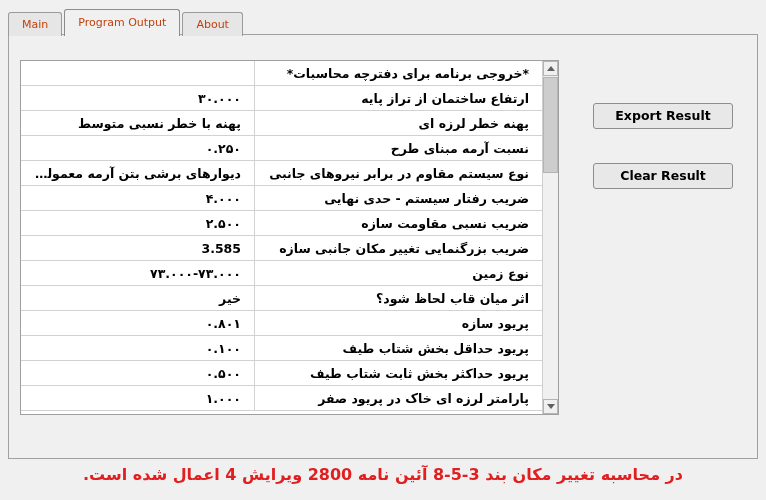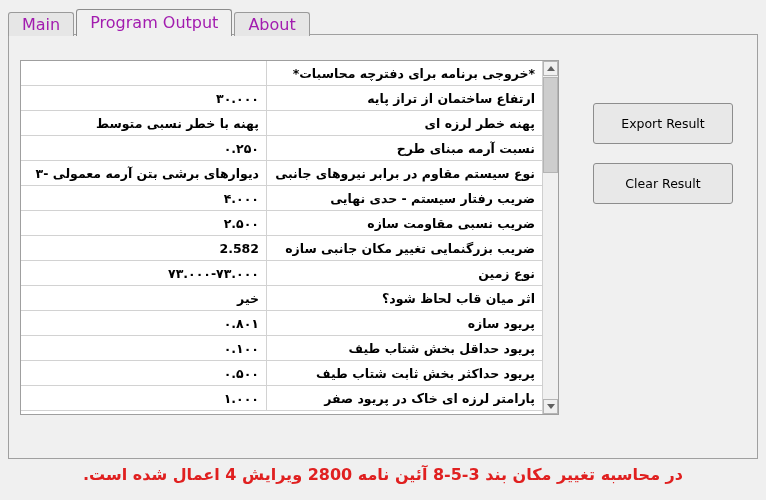--- a/index.html
+++ b/index.html
@@ -23,22 +23,22 @@
     height: 28px;
     display: flex;
     align-items: flex-end;
     z-index: 5;
   }
   .tab {
     height: 24px;
     line-height: 24px;
     padding: 0 13px;
     margin-right: 2px;
-    font-size: 16px;
-    color: #a21caf;
+    font-size: 11px;
+    color: #c2410c;
     background: #e6e6e6;
     border: 1px solid #9a9a9a;
     border-bottom: none;
     border-radius: 3px 3px 0 0;
     box-sizing: border-box;
     white-space: nowrap;
     cursor: default;
   }
   .tab.selected {
     background: #f0f0f0;
@@ -83,21 +83,21 @@
     border-collapse: collapse;
     width: 100%;
     table-layout: fixed;
     direction: rtl;
   }
   table.grid td {
     border-bottom: 1px solid #d2d2d2;
     font-size: 12.5px;
     color: #000;
     height: 24px;
-    padding: 0 7px;
+    padding: 0 13px;
     white-space: nowrap;
     overflow: hidden;
     text-overflow: ellipsis;
     font-family: "DejaVu Sans", sans-serif;
   }
   table.grid td.label {
     width: 261px;
     border-left: 1px solid #d2d2d2;
     text-align: right;
     font-weight: bold;
@@ -162,32 +162,33 @@
     top: 15px;
     bottom: 15px;
     width: 15px;
     background: #f0f0f0;
   }
 
   
   .btn {
     position: absolute;
     width: 140px;
-    height: 41px;
+    height: 26px;
     background: #e8e8e8;
     border: 1px solid #8d8d8d;
     border-radius: 3px;
     font-size: 12.5px;
     color: #000;
     font-family: "DejaVu Sans", sans-serif;
     cursor: default;
     box-sizing: border-box;
     text-align: center;
     line-height: 24px;
     padding: 0;
+    font-weight: bold;
   }
   #export-btn { left: 584px; top: 68px; }
   #clear-btn  { left: 584px; top: 128px; }
 
   
   .footer-note {
     position: absolute;
     left: 0;
     right: 0;
     top: 465px;
@@ -237,21 +238,21 @@
           <tr>
             <td class="label">ضریب رفتار سیستم - حدی نهایی</td>
             <td class="value">۴.۰۰۰</td>
           </tr>
           <tr>
             <td class="label">ضریب نسبی مقاومت سازه</td>
             <td class="value">۲.۵۰۰</td>
           </tr>
           <tr>
             <td class="label">ضریب بزرگنمایی تغییر مکان جانبی سازه</td>
-            <td class="value">2.582</td>
+            <td class="value">3.585</td>
           </tr>
           <tr>
             <td class="label">نوع زمین</td>
             <td class="value">۷۳.۰۰۰-۷۳.۰۰۰</td>
           </tr>
           <tr>
             <td class="label">اثر میان قاب لحاظ شود؟</td>
             <td class="value">خیر</td>
           </tr>
           <tr>

